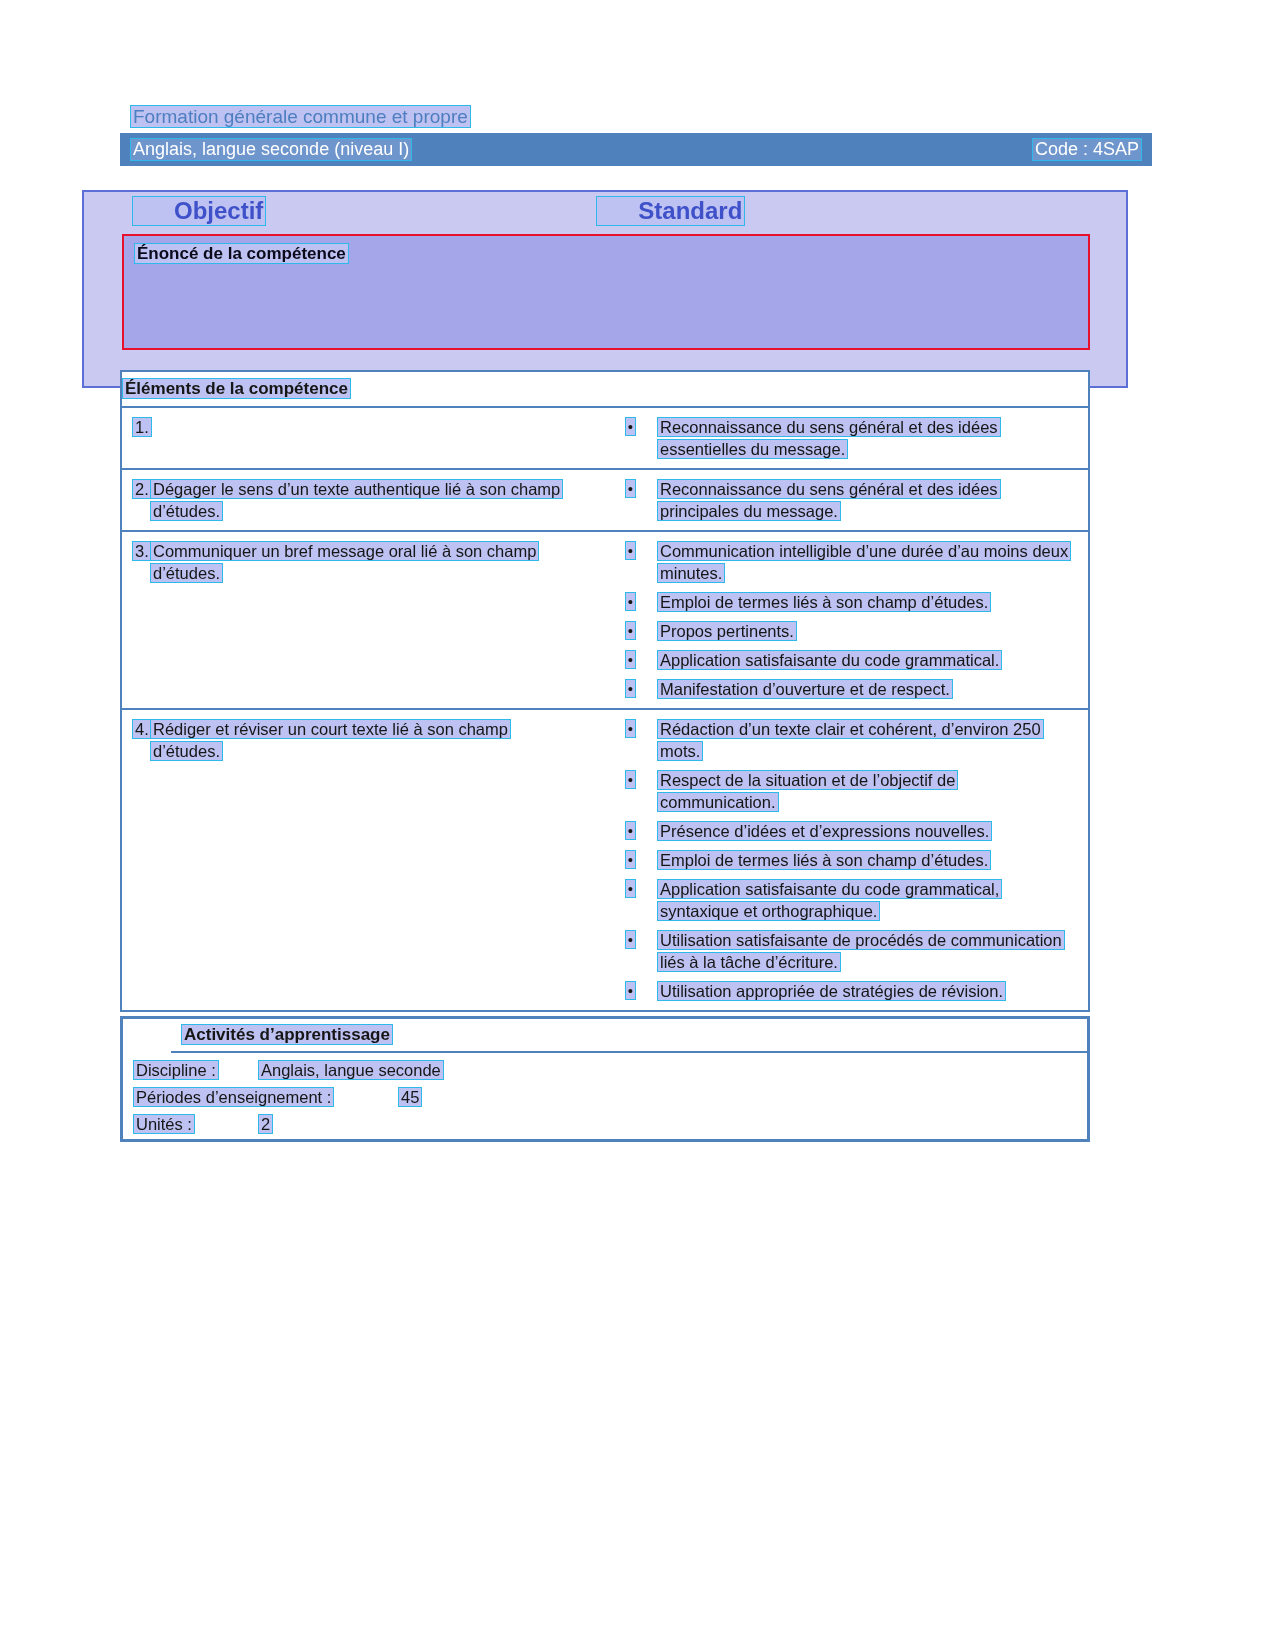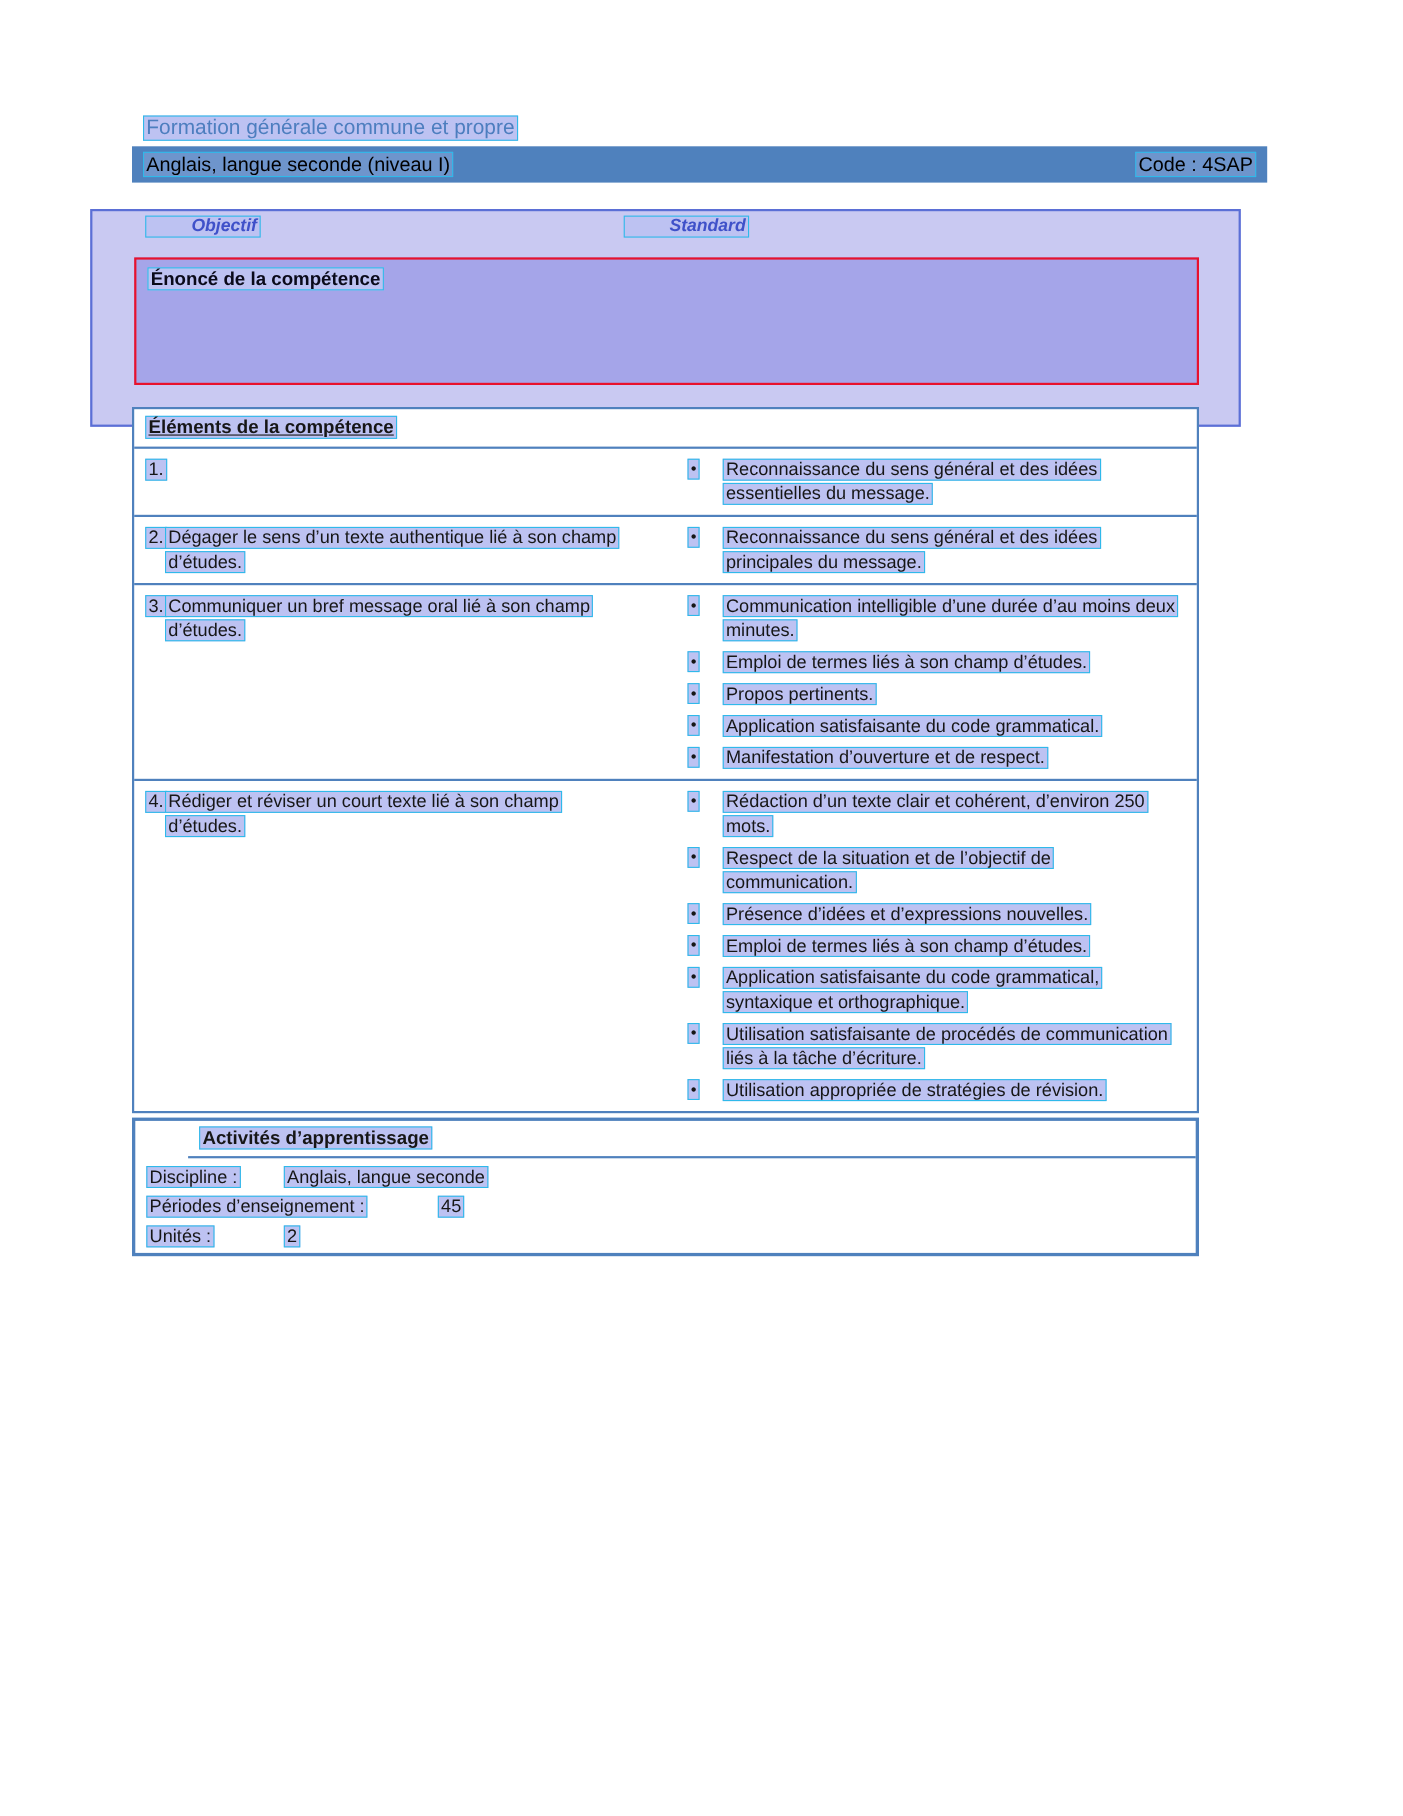--- a/index.html
+++ b/index.html
@@ -31,21 +31,21 @@
     background:var(--hl-bg);
     border:1px solid var(--hl-border);
     padding:0 2px;
     box-decoration-break:clone;
     -webkit-box-decoration-break:clone;
   }
   .hl-bar{
     background:rgba(190,200,245,0.28);
     border:1px solid var(--hl-border);
     padding:0 2px;
-    color:#000000;
+    color:#ffffff;
   }
   .top-label{
     position:absolute;
     left:130px; top:70px;
     font-size:19px;
     color:var(--toplabel-blue);
     margin-top:36px;
   }
   .header-bar{
     position:absolute;
@@ -66,23 +66,22 @@
     background:var(--lavender);
     border:2px solid #5b6fd6;
   }
   .obj-headings{
     position:absolute;
     left:48px; top:4px;
     width:900px;
     display:flex;
   }
   .obj-heading{
-    font-size:16px;
+    font-size:24px;
     font-weight:bold;
-    font-style:italic;
     color:var(--heading-blue);
     padding-left:41px;
   }
   .obj-heading.standard{ margin-left:330px; }
   .enonce-box{
     position:absolute;
     left:38px; top:42px;
     width:968px; height:116px;
     background:var(--inner-purple);
     border:2px solid var(--red);
@@ -107,21 +106,21 @@
     width:970px;
     background:#ffffff;
     border:2px solid var(--border-blue);
   }
   .t-header{
     display:flex;
     padding:7px 0 7px 0;
     font-weight:bold;
     font-size:17px;
   }
-  .t-header .c1{ width:494px; padding-left:10px;text-decoration:underline; }
+  .t-header .c1{ width:494px; padding-left:0; }
   .t-header .c2{ flex:1; padding-left:8px; }
   .t-row{
     display:flex;
     border-top:2px solid var(--border-blue);
     padding:8px 0;
     font-size:16.5px;
     line-height:22px;
   }
   .t-row .elem-col{
     width:494px;

